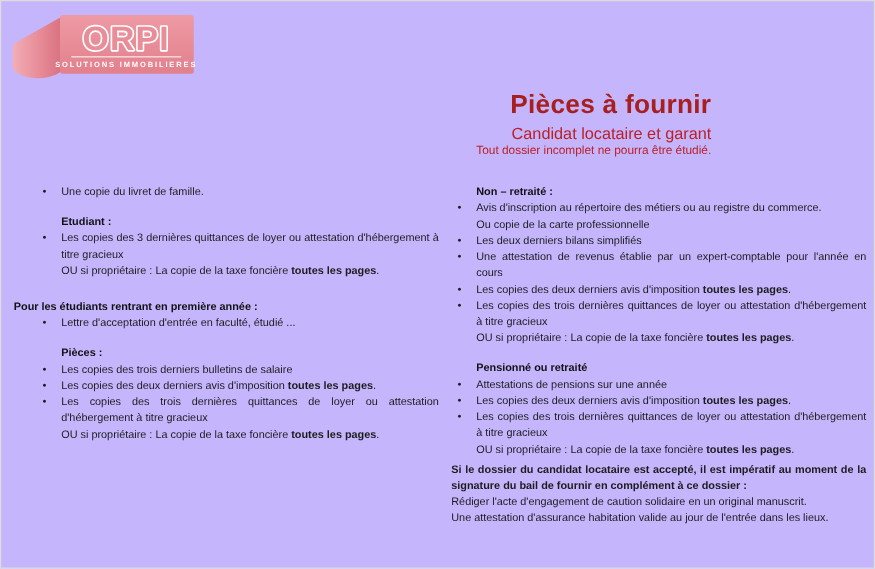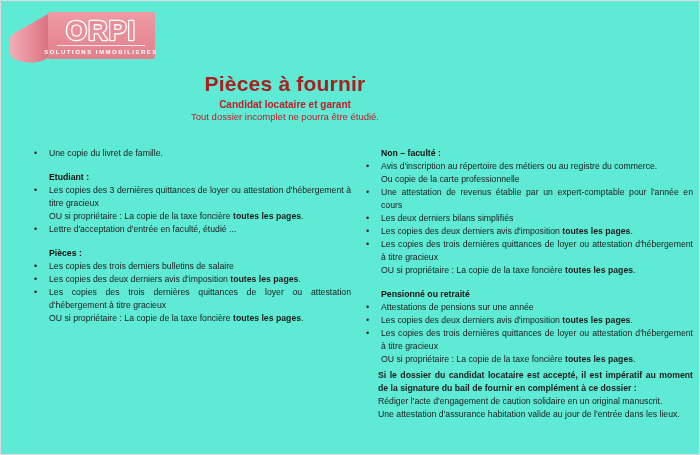--- a/index.html
+++ b/index.html
@@ -5,32 +5,32 @@
   html,body { margin:0; padding:0; }
   body {
     width:700px; height:455px;
     background:#fff;
     font-family:"Liberation Sans", sans-serif;
     position:relative;
     overflow:hidden;
   }
   #page {
     position:absolute; inset:0;
-    background:#5eead4;
+    background:#c4b5fd;
     border:1px solid #dcdcdc;
     box-sizing:border-box;
   }
 
   
   .logo { position:absolute; left:5px; top:3px; width:152px; height:64px; }
 
   
-  .header { position:absolute; left:0; top:71px; width:568px; text-align:center; }
+  .header { position:absolute; left:0; top:71px; width:568px; text-align:right; }
   .title  { font-size:21px; font-weight:bold; color:#a6201f; letter-spacing:0.2px; }
-  .subtitle { font-size:10px; font-weight:bold; color:#bb2026; margin-top:3px; }
+  .subtitle { font-size:13px; font-weight:normal; color:#bb2026; margin-top:3px; }
   .subtitle2 { font-size:9.5px; font-weight:normal; color:#bb2026; margin-top:1px; }
 
   
   .col { position:absolute; top:146px; font-size:8.7px; line-height:13px; color:#1c1c1c; }
   .col-left  { left:28px;  width:322px; }
   .col-right { left:360px; width:332px; }
 
   .col ul { list-style:none; margin:0; padding:0; }
   .col li {
     position:relative;
@@ -41,21 +41,21 @@
     content:"\2022";
     position:absolute; left:5px; top:0;
     font-size:9px;
   }
 
   .heading { font-weight:bold; color:#111; }
   .heading-indent { margin-left:20px; margin-top:11px; }
   .heading-margin { margin-left:-18px; margin-top:16px; }
   .col > .heading:first-child { margin-top:0; }
 
-  .para { margin-top:3px; text-align:justify;margin-left:17px; }
+  .para { margin-top:3px; text-align:justify; }
   .para .pline { display:block; }
   .para .pline.bold { font-weight:bold; }
 </style>
 </head>
 <body>
 
 <div id="page">
 
   <div class="logo">
     <svg width="152" height="64" viewBox="0 0 152 64">
@@ -90,36 +90,37 @@
   </div>
 
   <div class="col col-left" id="col-left">
       <ul>
         <li>Une copie du livret de famille.</li>
       </ul>
       <div class="heading heading-indent">Etudiant :</div>
       <ul>
         <li>Les copies des 3 dernières quittances de loyer ou attestation d'hébergement à titre gracieux<br>OU si propriétaire : La copie de la taxe foncière <b>toutes les pages</b>.</li>
       </ul>
+      <div class="heading heading-margin">Pour les étudiants rentrant en première année :</div>
       <ul>
         <li>Lettre d'acceptation d'entrée en faculté, étudié ...</li>
       </ul>
       <div class="heading heading-indent">Pièces :</div>
       <ul>
         <li>Les copies des trois derniers bulletins de salaire</li>
         <li>Les copies des deux derniers avis d'imposition <b>toutes les pages</b>.</li>
         <li>Les copies des trois dernières quittances de loyer ou attestation d'hébergement à titre gracieux<br>OU si propriétaire : La copie de la taxe foncière <b>toutes les pages</b>.</li>
       </ul>
     </div>
   <div class="col col-right" id="col-right">
-      <div class="heading heading-indent">Non – faculté :</div>
+      <div class="heading heading-indent">Non – retraité :</div>
       <ul>
         <li>Avis d'inscription au répertoire des métiers ou au registre du commerce.<br>Ou copie de la carte professionnelle</li>
+        <li>Les deux derniers bilans simplifiés</li>
         <li>Une attestation de revenus établie par un expert-comptable pour l'année en cours</li>
-        <li>Les deux derniers bilans simplifiés</li>
         <li>Les copies des deux derniers avis d'imposition <b>toutes les pages</b>.</li>
         <li>Les copies des trois dernières quittances de loyer ou attestation d'hébergement à titre gracieux<br>OU si propriétaire : La copie de la taxe foncière <b>toutes les pages</b>.</li>
       </ul>
       <div class="heading heading-indent">Pensionné ou retraité</div>
       <ul>
         <li>Attestations de pensions sur une année</li>
         <li>Les copies des deux derniers avis d'imposition <b>toutes les pages</b>.</li>
         <li>Les copies des trois dernières quittances de loyer ou attestation d'hébergement à titre gracieux<br>OU si propriétaire : La copie de la taxe foncière <b>toutes les pages</b>.</li>
       </ul>
       <div class="para">

